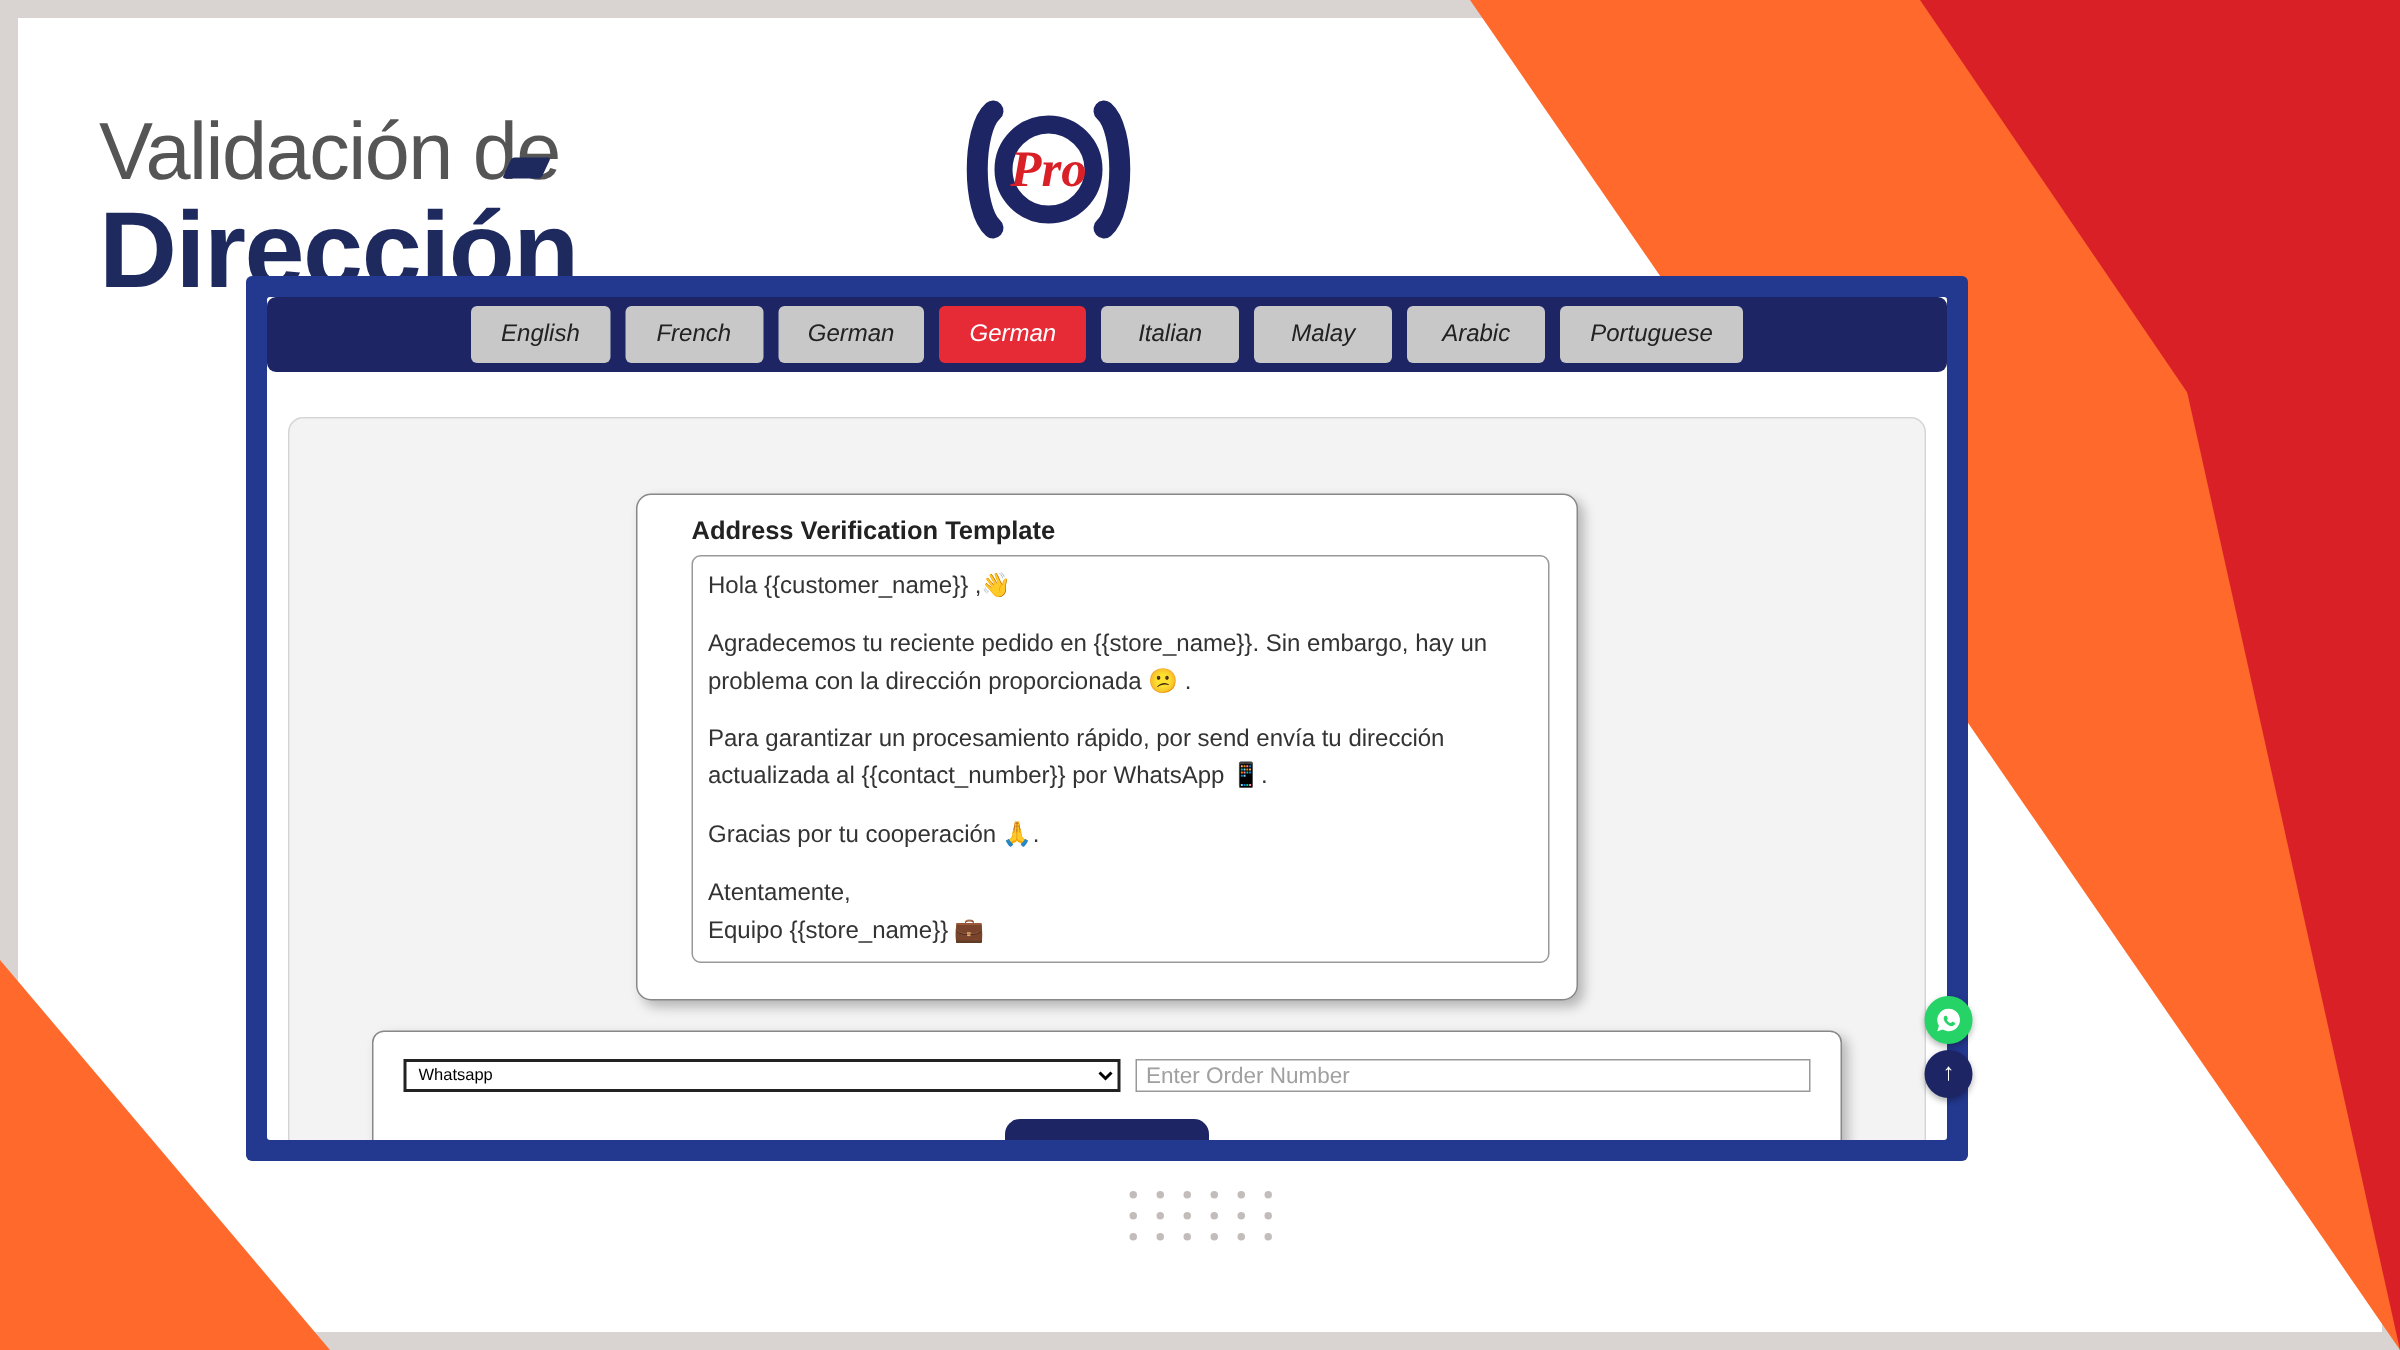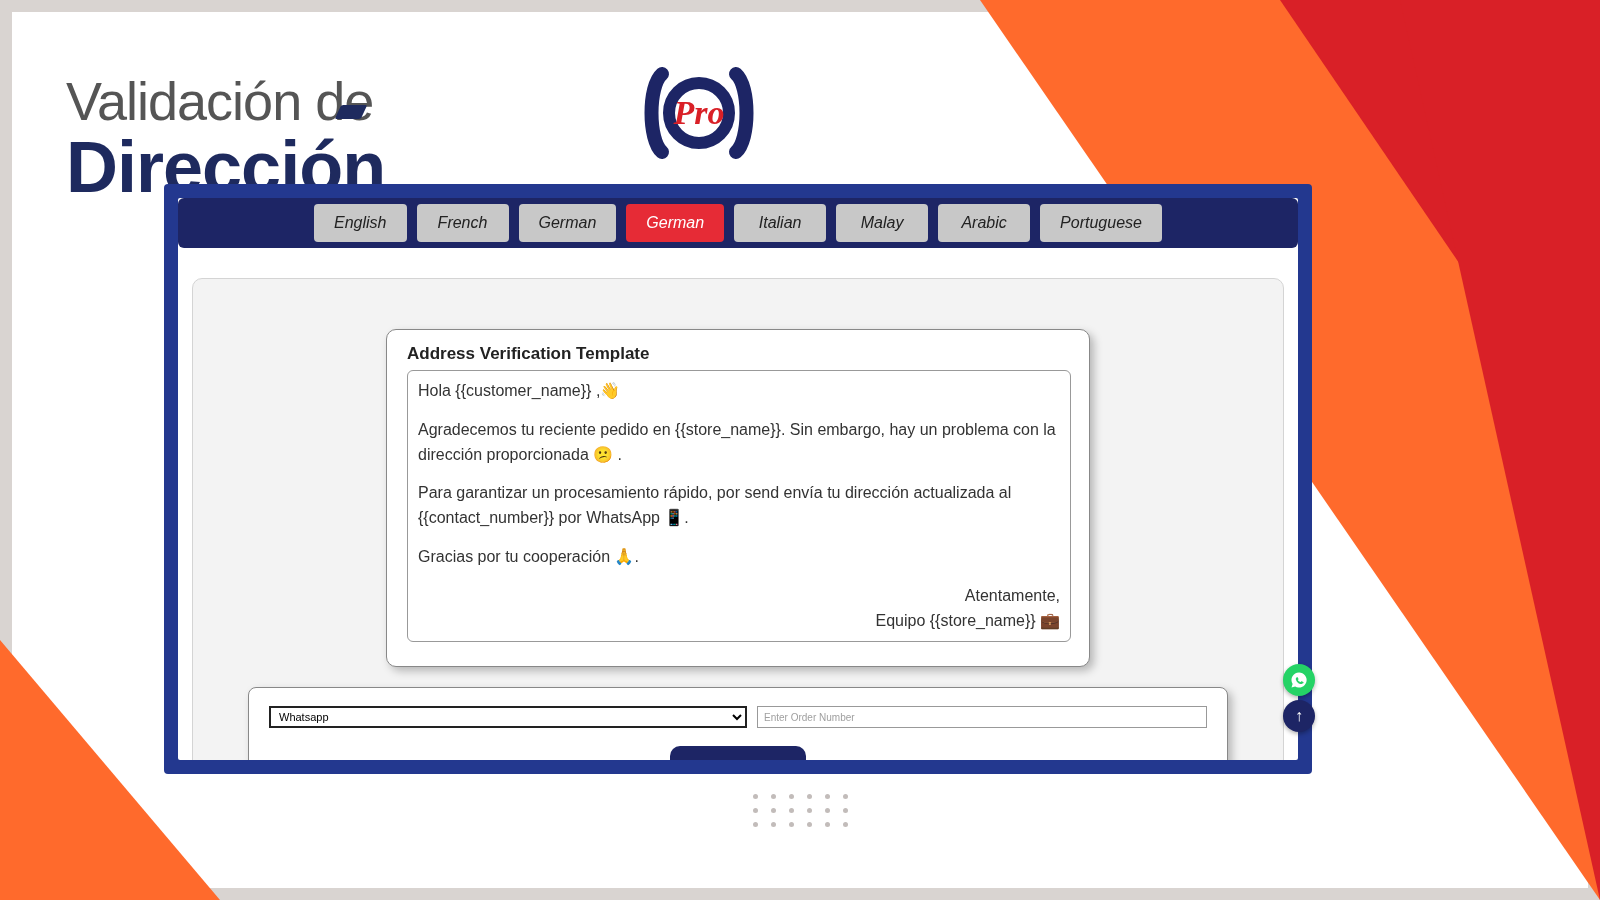--- a/index.html
+++ b/index.html
@@ -27,31 +27,31 @@
 
   
   .lang-bar { width: 100%; height: 50px; background: #1d2565; display: flex; align-items: center; justify-content: center; gap: 10px; border-radius: 6px; }
   .lang-btn { height: 38px; padding: 0 20px; background: #c8c8c8; color: #222; border: none; border-radius: 4px; font-size: 16px; font-weight: 500; cursor: pointer; min-width: 92px; font-style: italic; }
   .lang-btn.active { background: #e62b36; color: #fff; }
 
   
   .card-area { padding: 30px 14px 0 14px; }
   .panel-bg { background: linear-gradient(#f3f3f3,#f3f3f3); border: 1px solid #d4d4d4; border-radius: 10px; padding: 50px 10px 20px 10px; display: flex; flex-direction: column; align-items: center; }
 
-  .template-card { width: 704px; background: #fff; border: 1px solid #888; border-radius: 10px; box-shadow: 4px 4px 8px rgba(0,0,0,.25); padding: 14px 18px 24px 20px; }
+  .template-card { width: 628px; background: #fff; border: 1px solid #888; border-radius: 10px; box-shadow: 4px 4px 8px rgba(0,0,0,.25); padding: 14px 18px 24px 36px; }
   .template-title { font-size: 17px; font-weight: 700; color: #222; margin-bottom: 6px; }
   .template-body { border: 1px solid #999; border-radius: 6px; padding: 8px 10px; font-size: 16px; line-height: 1.55; color: #333; }
   .template-body p { margin-bottom: 14px; }
-  .template-body p:last-child { margin-bottom: 0; text-align: right; }
+  .template-body p:last-child { margin-bottom: 0; }
 
   .action-card { margin-top: 20px; width: 980px; background: #fff; border: 1px solid #888; border-radius: 8px; box-shadow: 4px 4px 8px rgba(0,0,0,.25); padding: 18px 20px 22px 20px; }
   .action-help { font-size: 15px; color: #222; margin-bottom: 14px; }
   .action-row { display: flex; gap: 10px; margin-bottom: 18px; border-radius: 10px; }
   .mode-select { flex: 0 0 478px; height: 22px; font-size: 11px; border: 2px solid #222; background: #fff; padding: 0 4px; }
-  .order-input { flex: 1; height: 22px; font-size: 10px; border: 1px solid #999; padding: 0 6px; color: #999; }
+  .order-input { flex: 1; height: 22px; font-size: 15px; border: 1px solid #999; padding: 0 6px; color: #999; }
   .order-input::placeholder { color: #a0a0a0; }
   .send-btn { display: block; margin: 0 auto; width: 136px; height: 40px; background: #1d2565; color: #fff; border: none; border-radius: 10px; font-size: 12px; font-weight: 600; cursor: pointer; }
 
   
   .float-btn { position: absolute; right: 273px; width: 32px; height: 32px; border-radius: 50%; display: flex; align-items: center; justify-content: center; color: #fff; font-size: 16px; box-shadow: 0 2px 4px rgba(0,0,0,.3); }
   .fb-wa { top: 652px; background: #25d366; }
   .fb-up { top: 688px; background: #1d2565; }
   .dots-wrap { position: absolute; left: 0; right: 0; bottom: 56px; display: flex; justify-content: center; }
   .dot-grid { display: grid; grid-template-columns: repeat(6, 18px); grid-auto-rows: 14px; }
   .dot-grid i { width: 5px; height: 5px; background: #c2bcba; border-radius: 50%; display: block; margin: 4px auto; }

